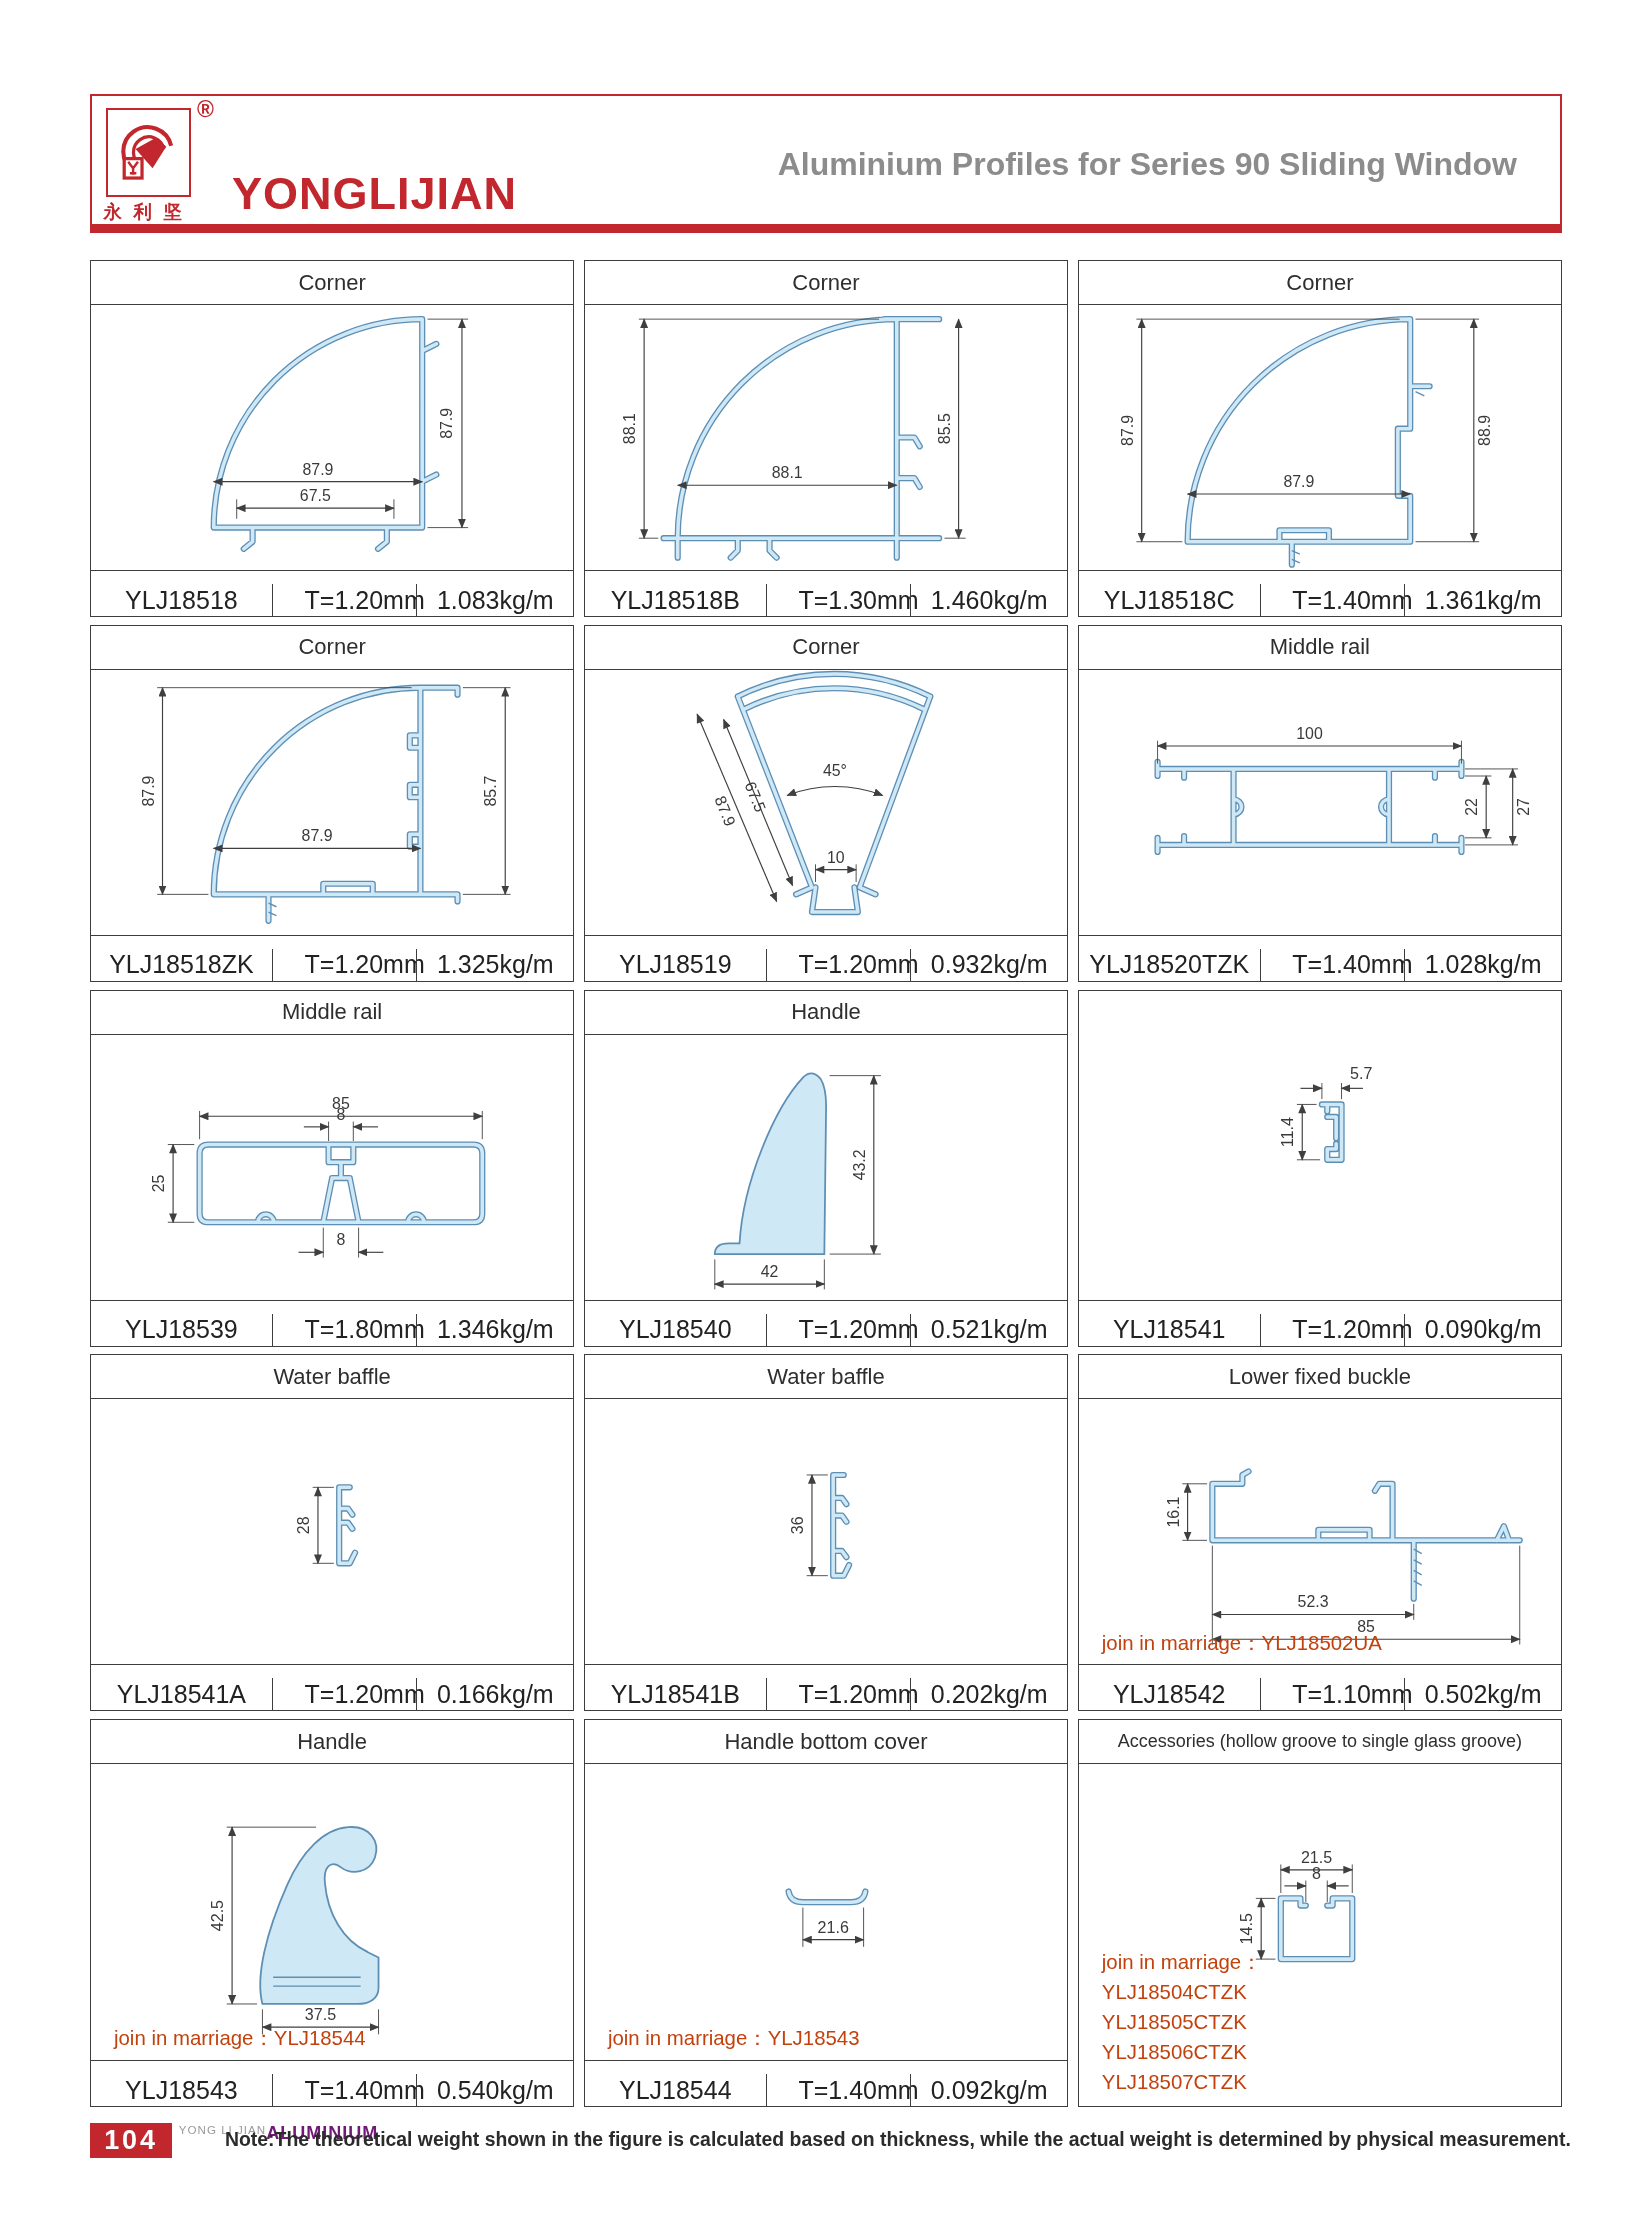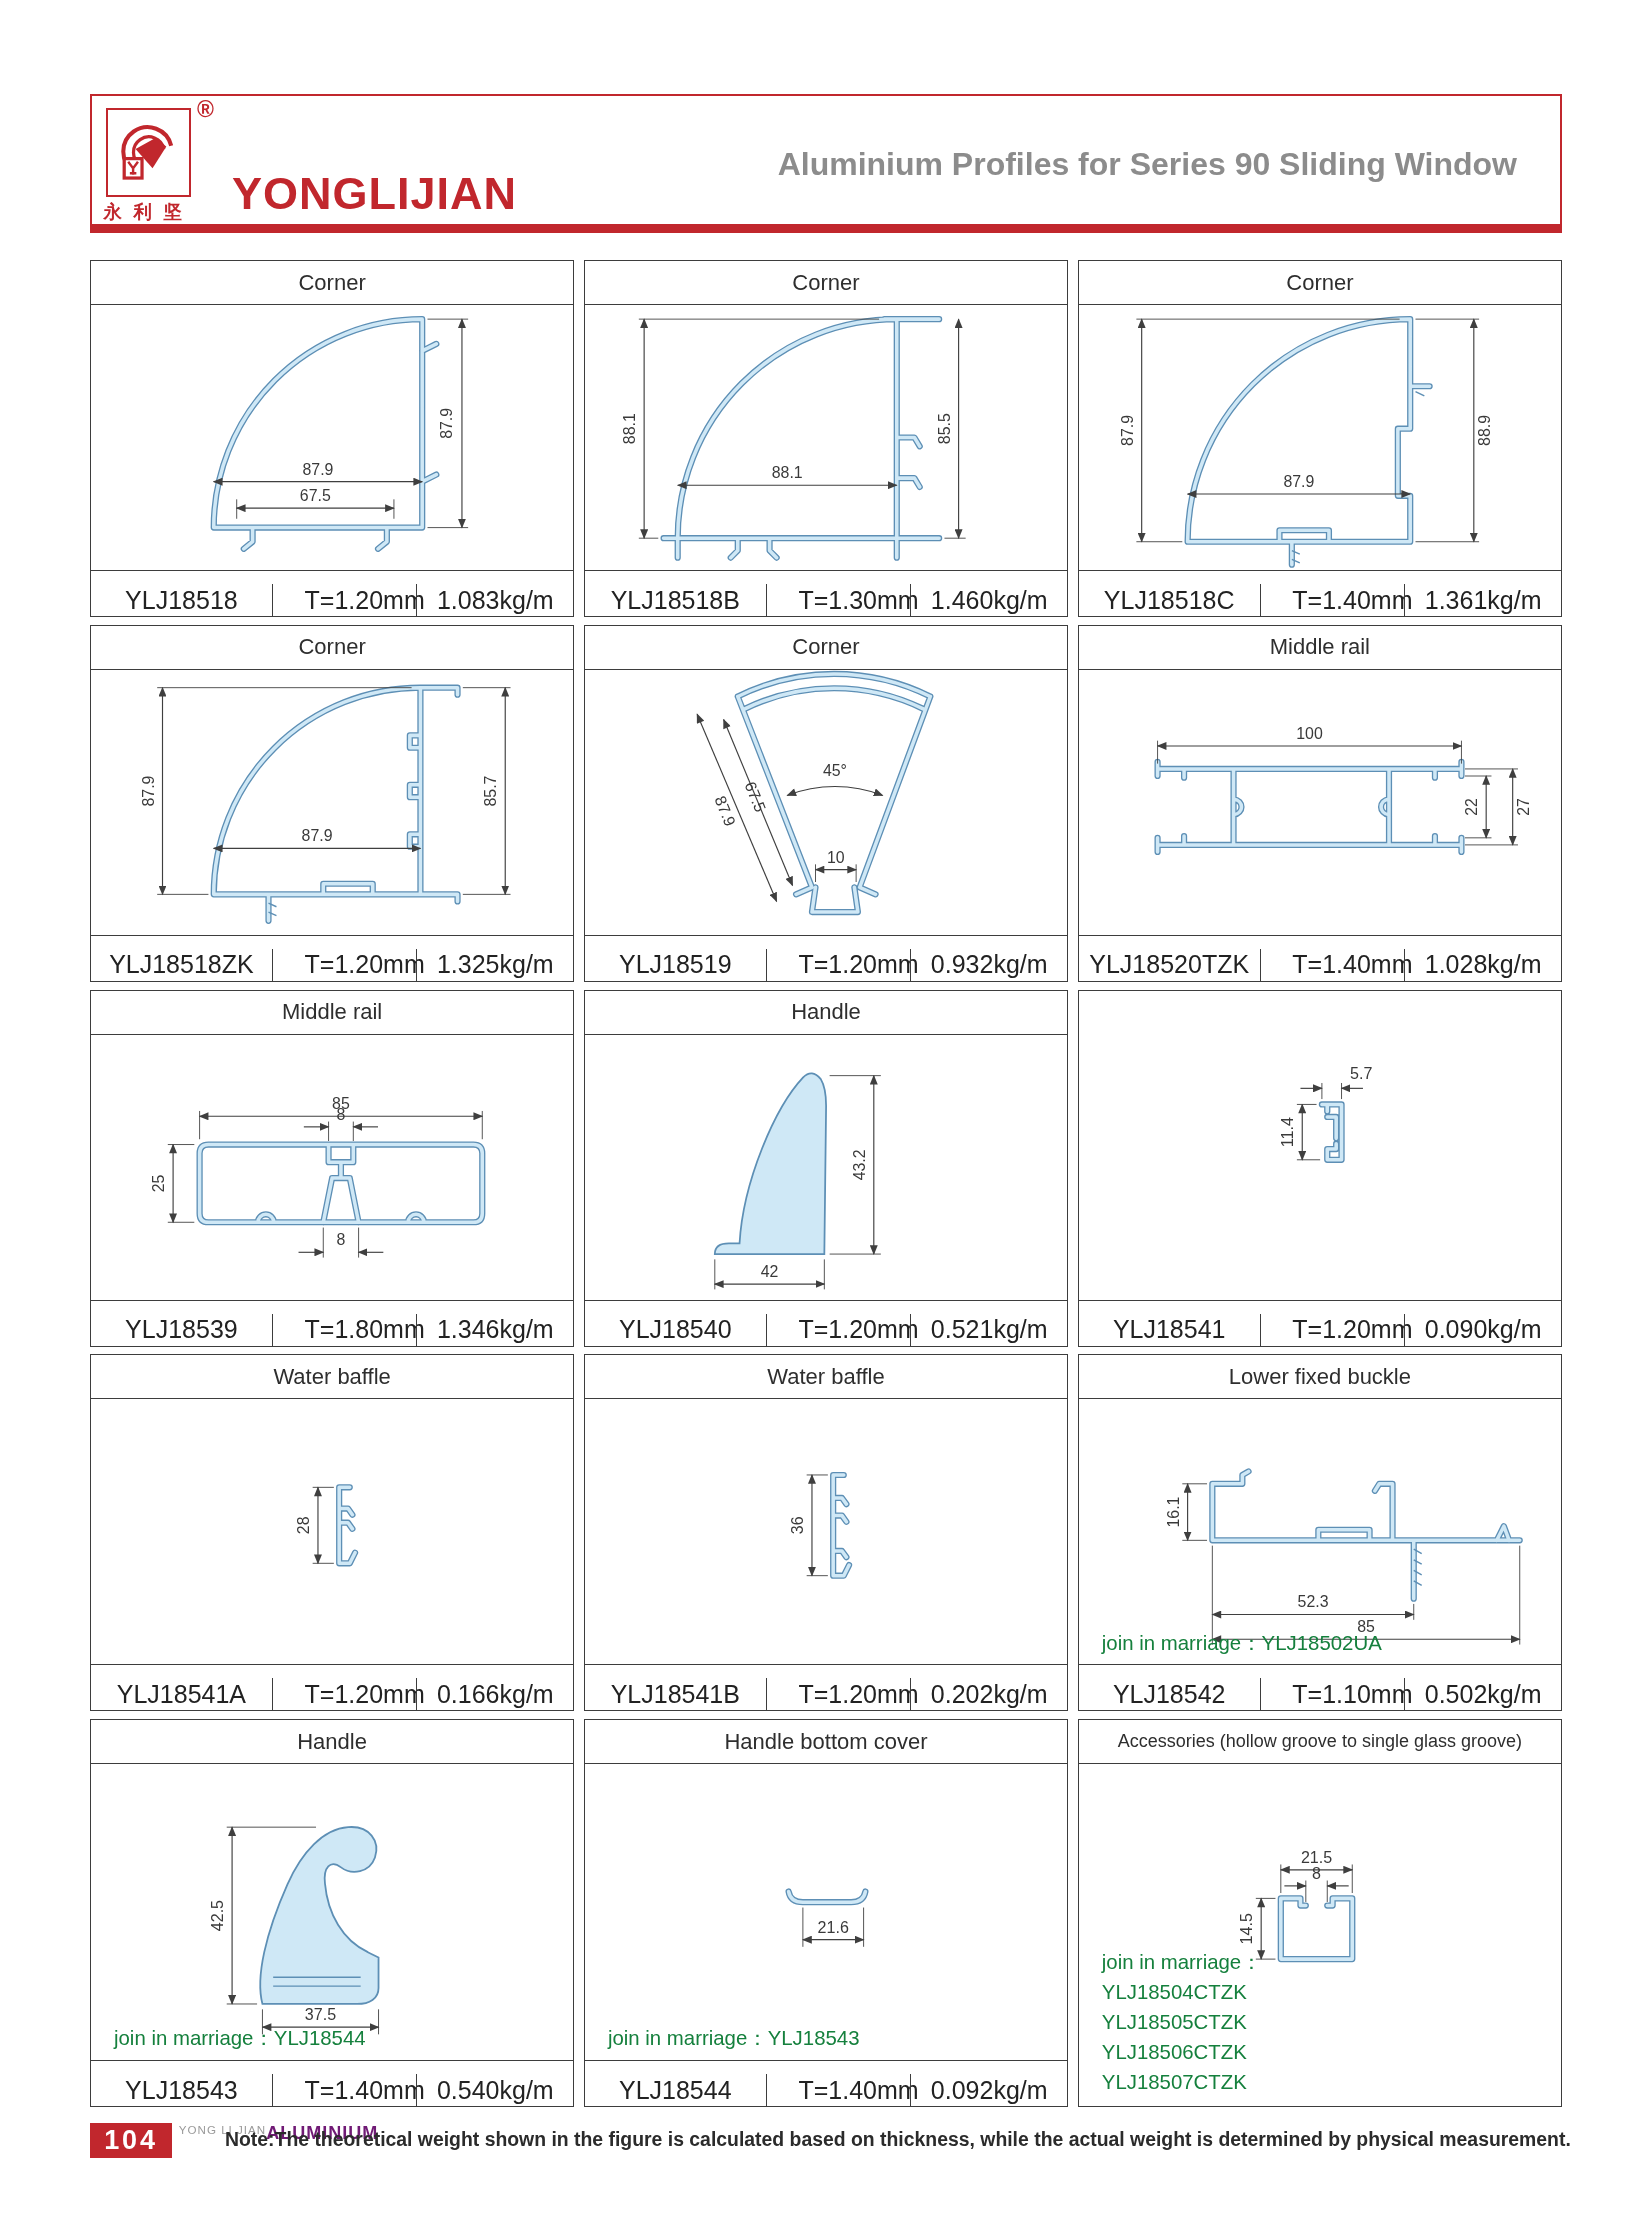--- a/index.html
+++ b/index.html
@@ -16,21 +16,21 @@
   .cell{border:1.9px solid #3d3d3d;box-sizing:border-box;display:flex;flex-direction:column;background:#fff;}
   .cell-title{height:43px;border-bottom:1.9px solid #3d3d3d;display:flex;align-items:center;justify-content:center;font-size:22px;color:#2e2e2e;flex:none;}
   .cell-title.small{font-size:18px;}
   .cell-drawing{flex:1;position:relative;overflow:hidden;}
   .cell-drawing svg{position:absolute;left:0;top:0;width:100%;height:100%;}
   .cell-databar{height:45px;border-top:1.9px solid #3d3d3d;display:flex;flex:none;}
   .db{display:flex;align-items:center;justify-content:center;font-size:25px;color:#222;box-sizing:border-box;margin-top:13px;}
   .db.model{width:37.5%;}
   .db.thickness{width:30%;border-left:1.9px solid #3d3d3d;padding-left:40px;}
   .db.weight{width:32.5%;border-left:1.9px solid #3d3d3d;}
-  .marriage{position:absolute;left:23px;bottom:7.8px;font-size:20.4px;color:#15803d;white-space:nowrap;}
+  .marriage{position:absolute;left:23px;bottom:7.8px;font-size:20.4px;color:#c2410c;white-space:nowrap;}
   .marriage.multi{bottom:9.7px;line-height:30px;}
   
   .po{fill:none;stroke:#5d8fb5;stroke-width:7;stroke-linejoin:round;stroke-linecap:round;}
   .pi{fill:none;stroke:#cfe8f6;stroke-width:4;stroke-linejoin:round;stroke-linecap:round;}
   .pfill{fill:#cfe8f6;stroke:#5d8fb5;stroke-width:2;}
   .thin{fill:none;stroke:#5d8fb5;stroke-width:1.6;}
   .dl{stroke:#3f3f3f;stroke-width:1.3;fill:none;}
   .xl{stroke:#3f3f3f;stroke-width:1;fill:none;}
   .dt{font-family:"Liberation Sans",sans-serif;font-size:18px;fill:#3a3a3a;text-anchor:middle;}
   

